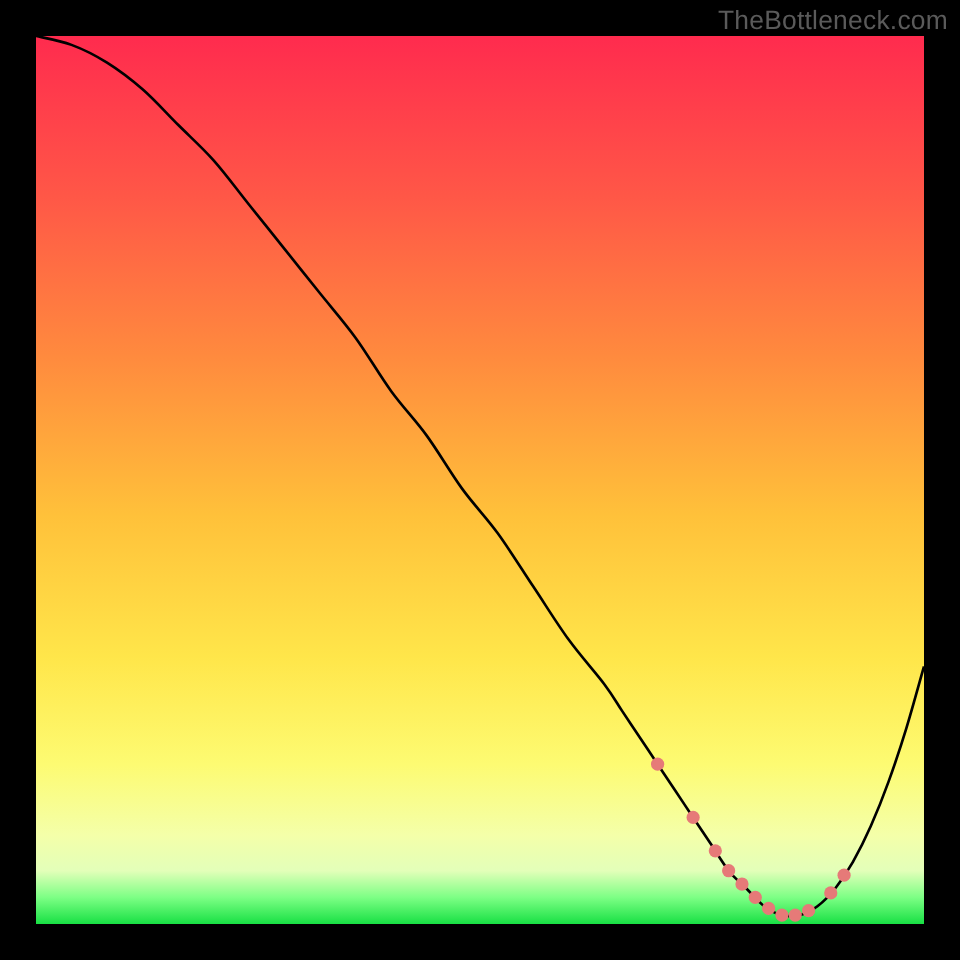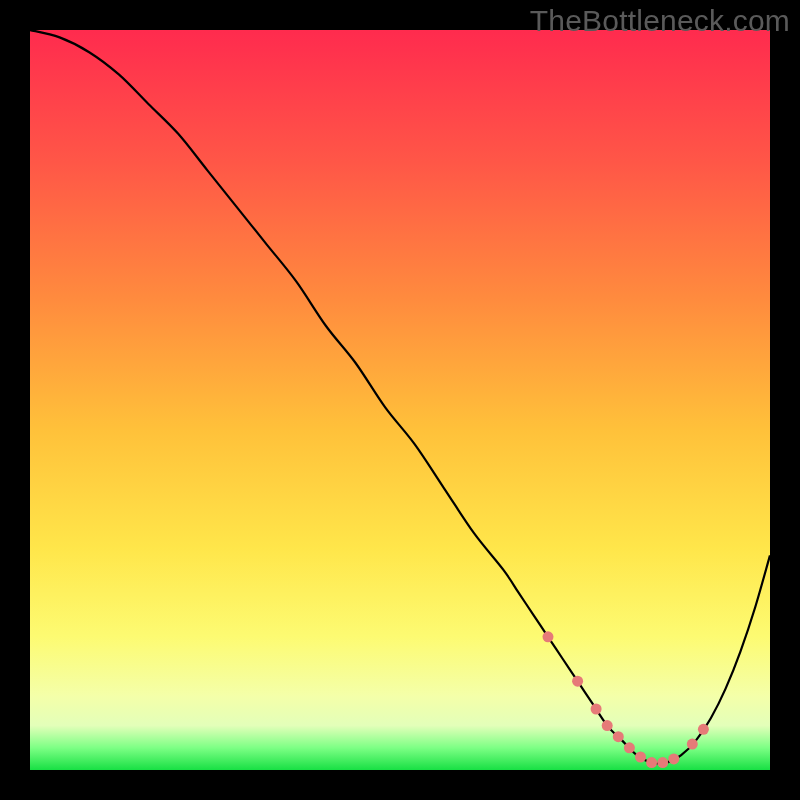--- a/index.html
+++ b/index.html
@@ -44,21 +44,21 @@
     left: 0;
     top: 0;
     width: 740px;
     height: 740px;
   }
   .watermark {
     position: absolute;
     top: 4px;
     right: 10px;
     color: #5a5a5a;
-    font-size: 30px;
+    font-size: 22px;
     font-weight: 500;
     letter-spacing: 0.2px;
     user-select: none;
   }
 </style>
 </head>
 <body>
 
 <div class="frame">
 

